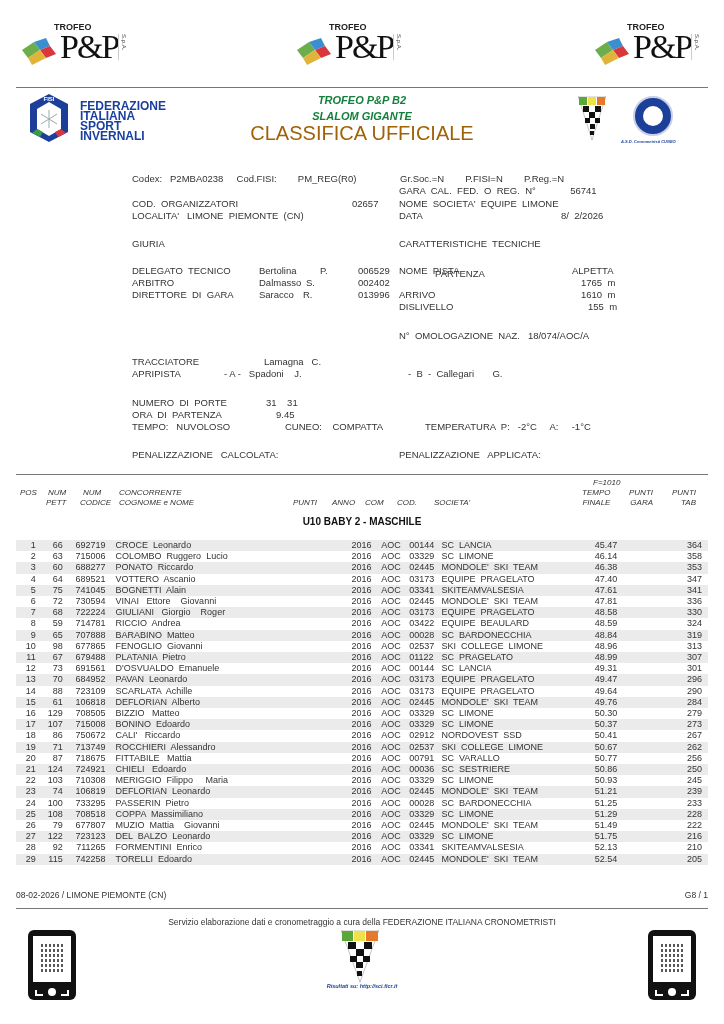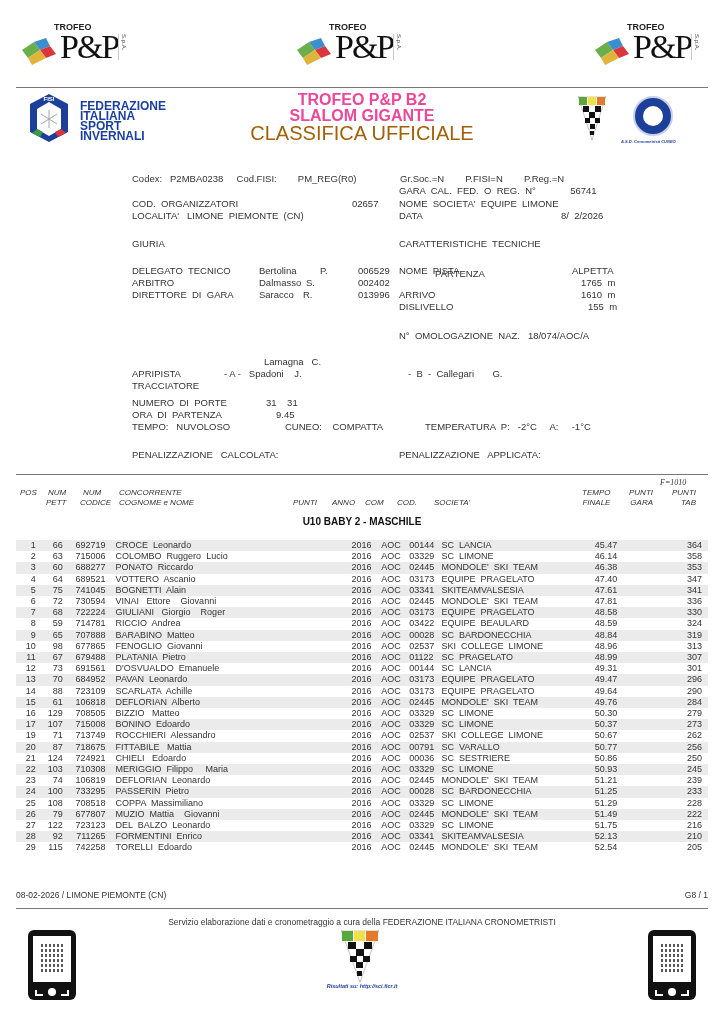--- a/index.html
+++ b/index.html
@@ -7,21 +7,21 @@
          font-family:"Liberation Sans", sans-serif; color:#222; }
   .sponsor { position:absolute; top:22px; width:110px; height:50px; }
   .sponsor .trofeo { position:absolute; left:34px; top:0; font-size:9px; font-weight:bold; }
   .sponsor .puzzle { position:absolute; left:0; top:14px; width:36px; height:30px; }
   .sponsor .pp { position:absolute; left:40px; top:8px; font-family:"Liberation Serif", serif; font-size:34px; line-height:34px; color:#111; letter-spacing:-2px; }
   .sponsor .spa { position:absolute; left:98px; top:12px; font-size:6px; writing-mode:vertical-rl; color:#444; border-left:1px solid #ccc; padding-left:2px; height:26px; }
   .hr { position:absolute; left:16px; right:16px; height:1px; background:#777; }
   .fisi-logo { position:absolute; left:28px; top:92px; width:42px; height:52px; }
   .fisi-text { position:absolute; left:80px; top:101px; font-size:12px; font-weight:bold; color:#1a3fa0; line-height:10px; }
   .title { position:absolute; left:0; width:724px; text-align:center; top:92px; }
-  .title .t1, .title .t2 { font-size:16px; font-weight:bold; line-height:16px; color:#ec4899; }
+  .title .t1, .title .t2 { font-size:11px; font-weight:bold; line-height:16px; color:#15803d;font-style:italic; }
   .title .t3 { font-size:20px; line-height:18px; color:#a16207; }
   .fic-logo { position:absolute; left:578px; top:96px; width:28px; height:44px; }
   .cuneo-logo { position:absolute; left:633px; top:96px; width:40px; height:40px; border-radius:50%; background:#1c3f9a; border:2px solid #c8d0e8; box-sizing:border-box; }
   .cuneo-logo .inner { position:absolute; left:8px; top:8px; width:20px; height:20px; border-radius:50%; background:#fff; }
   .cuneo-cap { position:absolute; left:621px; top:139px; font-size:4px; color:#1c3f9a; font-weight:bold; font-style:italic; }
   .info { position:absolute; font-size:9.5px; line-height:12px; white-space:pre; color:#333; }
   .th { position:absolute; font-size:8px; font-style:italic; color:#333; line-height:10px; }
   .cat { position:absolute; left:0; width:724px; text-align:center; top:516px; font-size:10px; font-weight:bold; color:#111; }
   table.res { position:absolute; left:16px; top:540px; width:692px; border-collapse:collapse; font-size:9px; color:#333; }
   table.res td { height:11.2px; padding:0; line-height:11.2px; white-space:pre; }
@@ -170,21 +170,21 @@
   <div class="info" style="left:399px; top:268px;margin-left:36px;">PARTENZA</div>
   <div class="info" style="left:581px; top:277px;">1765  m</div>
   <div class="info" style="left:399px; top:289px;">ARRIVO</div>
   <div class="info" style="left:581px; top:289px;">1610  m</div>
   <div class="info" style="left:399px; top:301px;">DISLIVELLO</div>
   <div class="info" style="left:588px; top:301px;">155  m</div>
 </div>
 
 <div class="info" style="left:399px; top:330px;">N°  OMOLOGAZIONE  NAZ.   18/074/AOC/A</div>
 
-<div class="info" style="left:132px; top:356px;margin-top:24px;">TRACCIATORE</div>
+<div class="info" style="left:132px; top:356px;">TRACCIATORE</div>
 <div class="info" style="left:264px; top:356px;">Lamagna   C.</div>
 <div class="info" style="left:132px; top:368px;">APRIPISTA</div>
 <div class="info" style="left:224px; top:368px;">- A -   Spadoni    J.</div>
 <div class="info" style="left:408px; top:368px;">-  B  -  Callegari       G.</div>
 
 <div class="info" style="left:132px; top:397px;">NUMERO  DI  PORTE</div>
 <div class="info" style="left:266px; top:397px;">31    31</div>
 <div class="info" style="left:132px; top:409px;">ORA  DI  PARTENZA</div>
 <div class="info" style="left:276px; top:409px;">9.45</div>
 <div class="info" style="left:132px; top:421px;">TEMPO:   NUVOLOSO</div>
@@ -212,21 +212,21 @@
   </div>
   <div class="th" style="left:293px; top:498px;">PUNTI</div>
   <div class="th" style="left:332px; top:498px;">ANNO</div>
   <div class="th" style="left:365px; top:498px;">COM</div>
   <div class="th" style="left:397px; top:498px;">COD.</div>
   <div class="th" style="left:434px; top:498px;">SOCIETA'</div>
   <div class="th" style="left:582px; top:488px; text-align:right;">
     <div>TEMPO</div>
     <div>FINALE</div>
   </div>
-  <div class="th" style="left:660px; top:478px;font-family:Liberation Serif, serif;">F=1010</div>
+  <div class="th" style="left:593px; top:478px;">F=1010</div>
   <div class="th" style="left:629px; top:488px; text-align:right;">
     <div>PUNTI</div>
     <div>GARA</div>
   </div>
   <div class="th" style="left:672px; top:488px; text-align:right;">
     <div>PUNTI</div>
     <div>TAB</div>
   </div>
 </div>
 
@@ -464,20 +464,34 @@
         <td class="c-cod">715008</td>
         <td class="c-name">BONINO  Edoardo</td>
         <td class="c-punti" style="width: 40px;"></td>
         <td class="c-anno">2016</td>
         <td class="c-com">AOC</td>
         <td class="c-codsoc">03329</td>
         <td class="c-soc">SC  LIMONE</td>
         <td class="c-tempo">50.37</td>
         <td class="c-gara"></td>
         <td class="c-tab">273</td>
+      </tr>
+      <tr>
+        <td class="c-pos">18</td>
+        <td class="c-pett">86</td>
+        <td class="c-cod">750672</td>
+        <td class="c-name">CALI'   Riccardo</td>
+        <td class="c-punti" style="width: 40px;"></td>
+        <td class="c-anno">2016</td>
+        <td class="c-com">AOC</td>
+        <td class="c-codsoc">02912</td>
+        <td class="c-soc">NORDOVEST  SSD</td>
+        <td class="c-tempo">50.41</td>
+        <td class="c-gara"></td>
+        <td class="c-tab">267</td>
       </tr>
       <tr>
         <td class="c-pos">19</td>
         <td class="c-pett">71</td>
         <td class="c-cod">713749</td>
         <td class="c-name">ROCCHIERI  Alessandro</td>
         <td class="c-punti" style="width: 40px;"></td>
         <td class="c-anno">2016</td>
         <td class="c-com">AOC</td>
         <td class="c-codsoc">02537</td>

